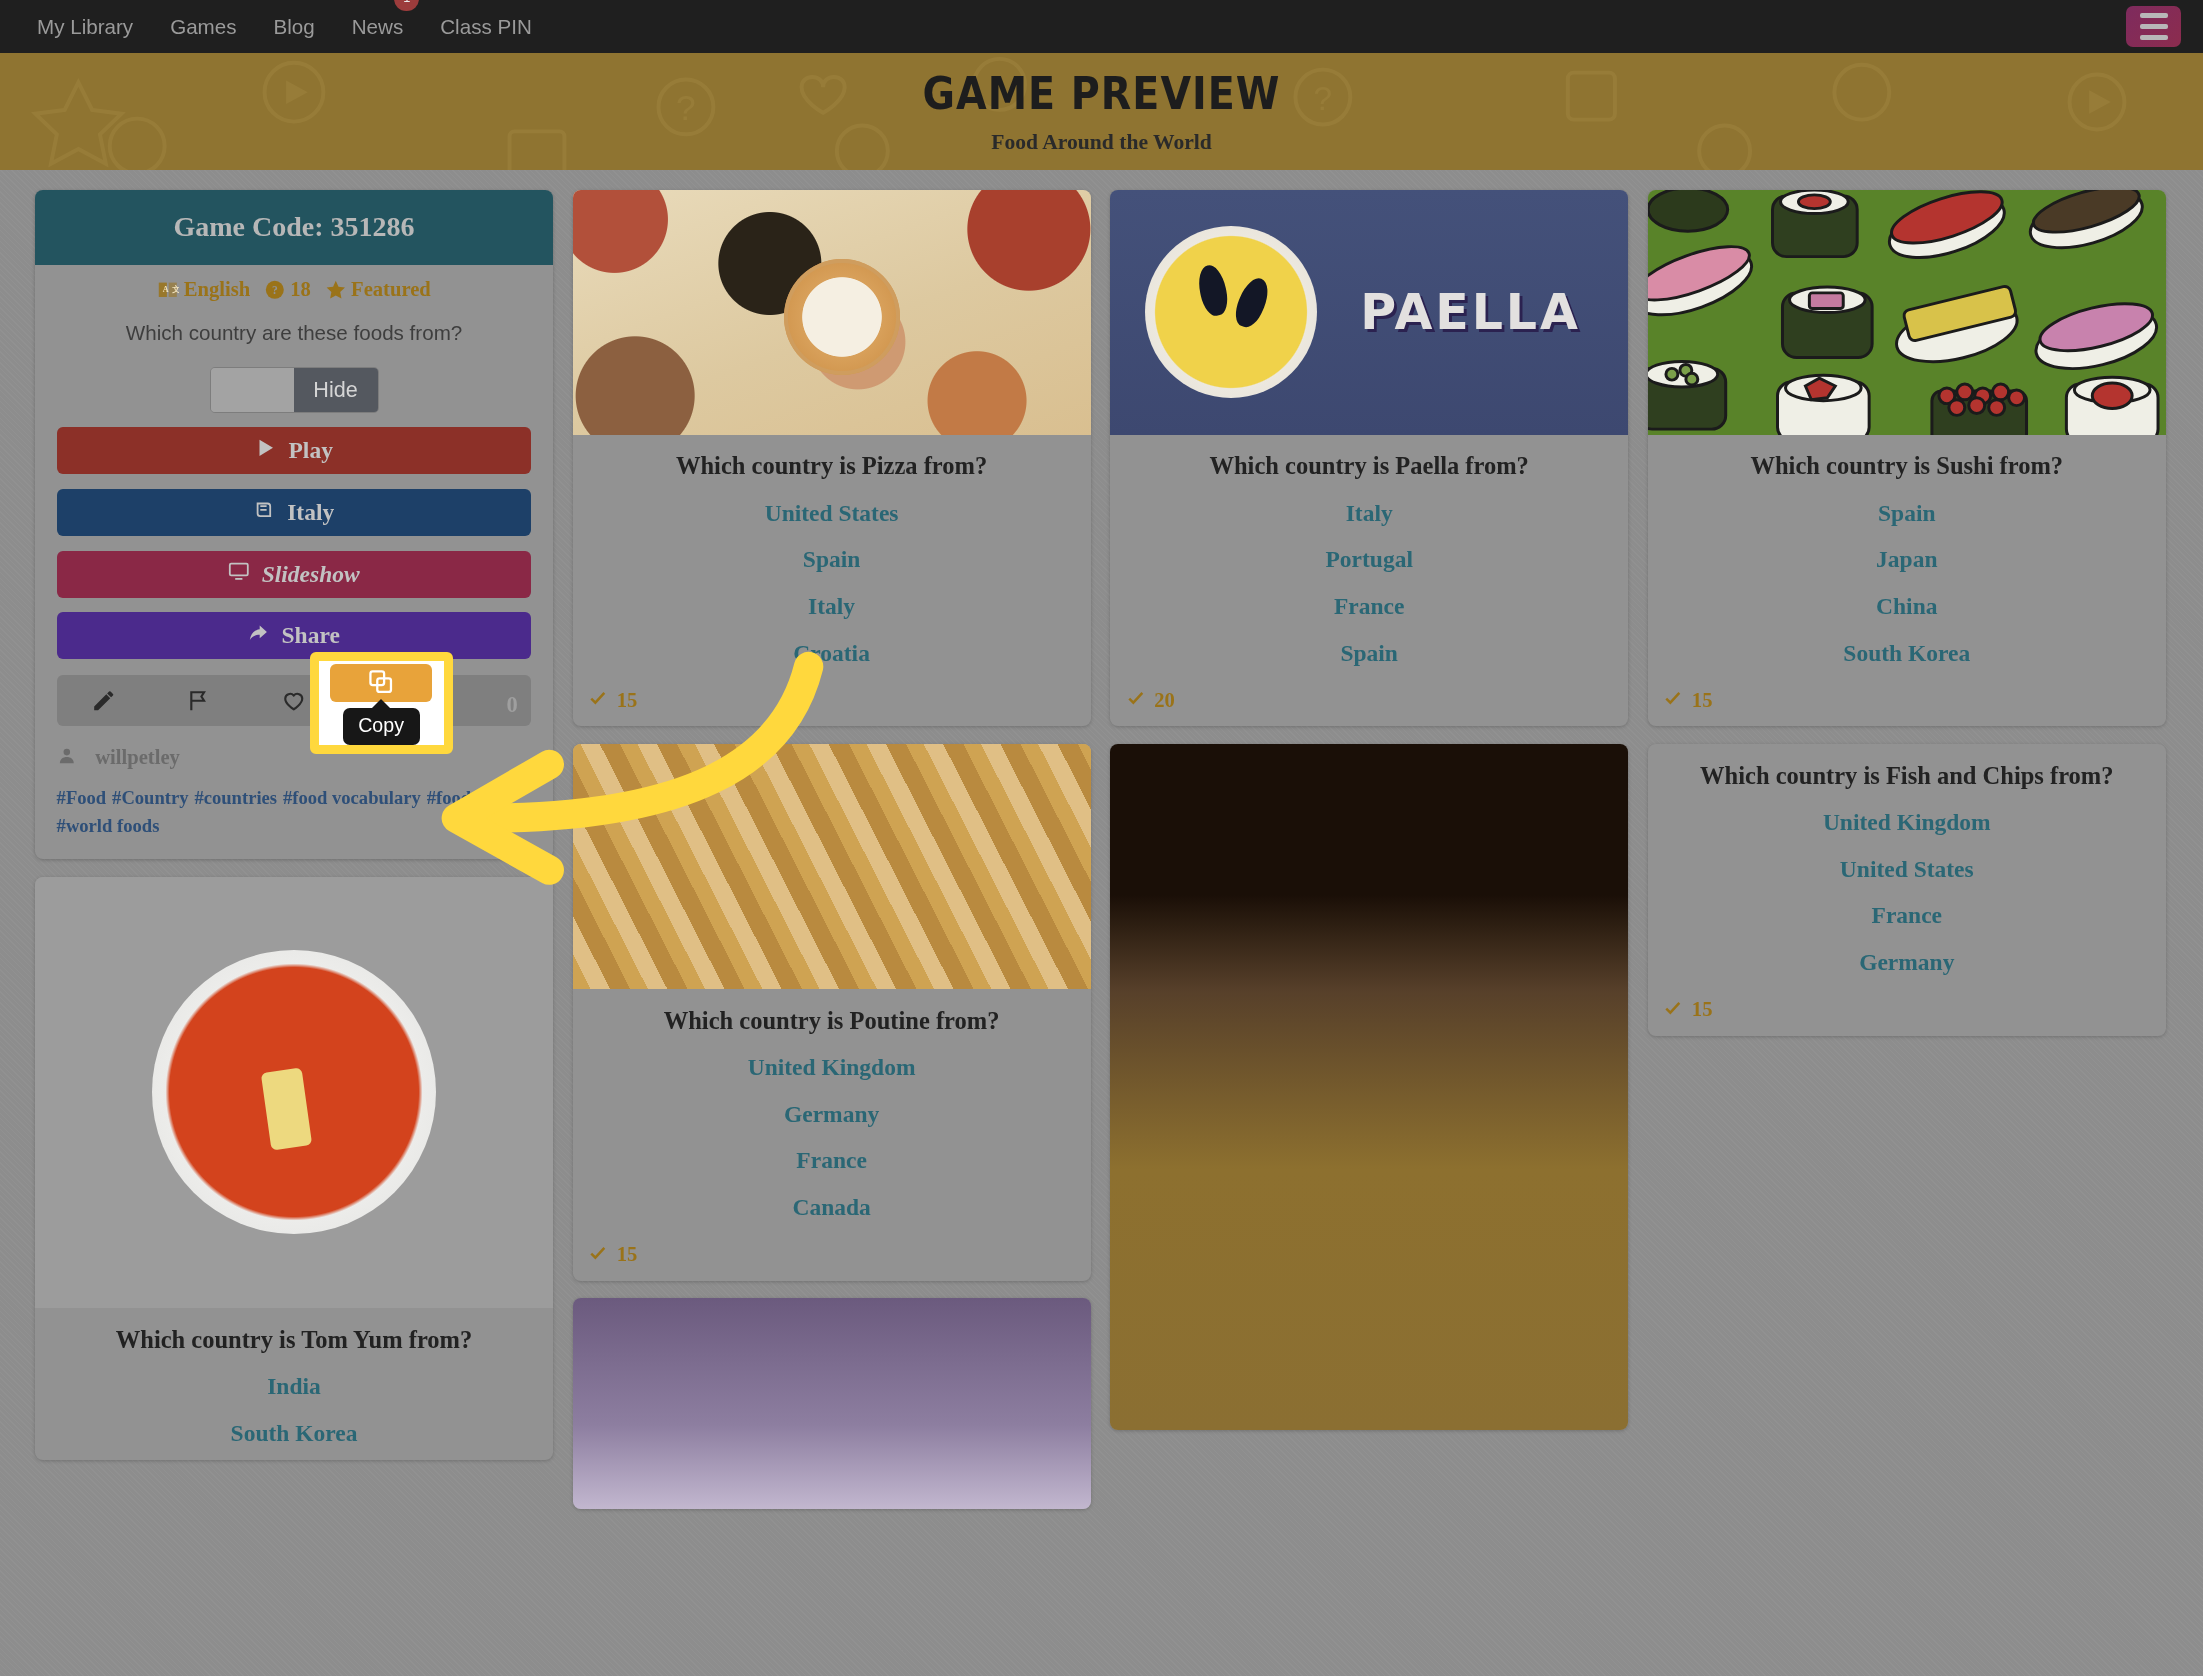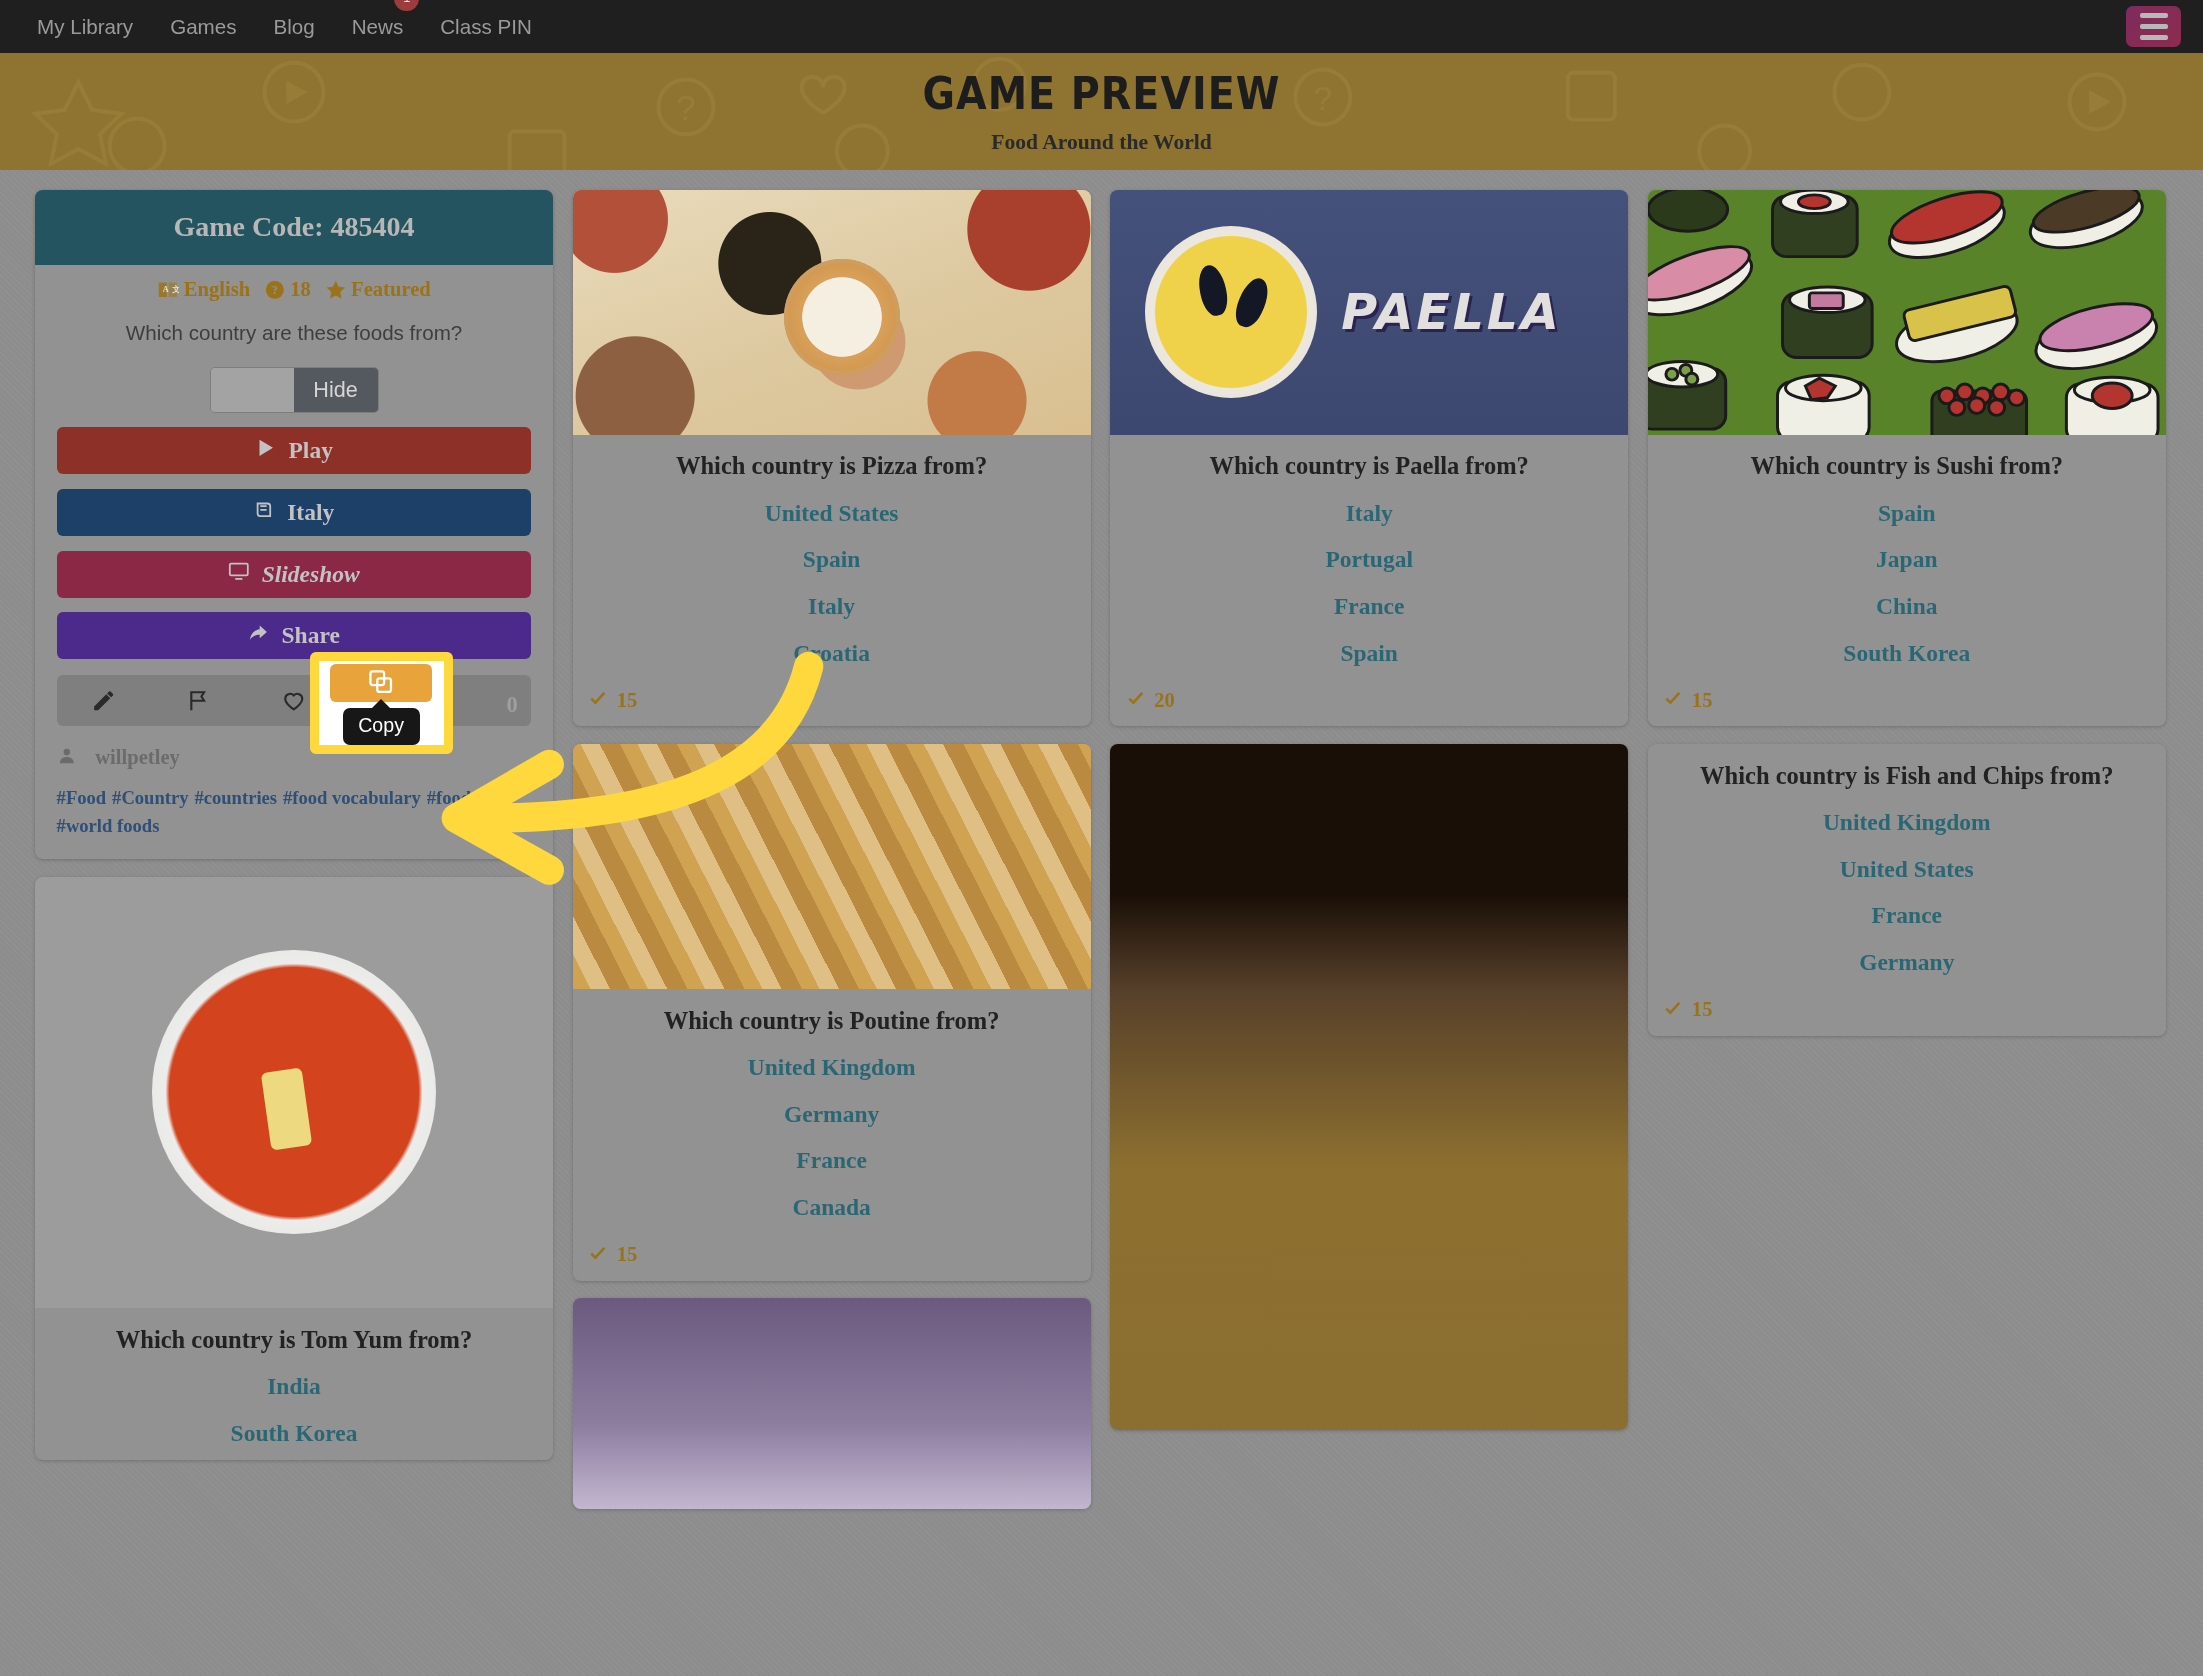--- a/index.html
+++ b/index.html
@@ -388,28 +388,27 @@
     flex: 0 0 auto;
   }
   .paella-dish::before, .paella-dish::after {
     content: ""; position: absolute;
     width: 25.5px; height: 51px; background: #131726;
     border-radius: 50% 50% 45% 45%;
   }
   .paella-dish::before { left: 55px; top: 39px; transform: rotate(-12deg); }
   .paella-dish::after  { left: 94px; top: 51px; transform: rotate(22deg); }
   .paella-word {
-    margin-left: 24px;
+    margin-left: 43px;
     color: #e2e0df;
     font-family: "DejaVu Sans", sans-serif;
     font-weight: bold;
     font-size: 49px;
     letter-spacing: 2.9px;
     text-shadow: 2.9px 2.9px 0 #2b2250;
-    font-style: italic;
   }
   .img-sushi {
     background: #598329;
     position: relative;
   }
   .img-poutine {
     background:
       repeating-linear-gradient(63deg, #cfa352 0 15.7px, #e0bf85 15.7px 33px, #b98a3f 33px 51px),
       linear-gradient(180deg,#cdaa72,#a97f46);
   }
@@ -523,21 +522,21 @@
   </svg>
   <div class="hero-title">Game Preview</div>
   <div class="hero-sub">Food Around the World</div>
 </div>
 
 <div class="main">
 
   <div class="col">
 
     <div class="info-card">
-      <div class="info-head">Game Code: 485404</div>
+      <div class="info-head">Game Code: 351286</div>
       <div class="info-body">
 
         <div class="meta-row">
           <div class="meta-item">
             <span class="meta-icon">
               <svg width="21.6" height="21.6" viewBox="0 0 24 24" fill="#9a7319" style="font-size:21px">
                   <path d="M2 4h9v16H2z" opacity=".85"></path>
                   <path d="M13 4h9v16h-9z" opacity=".55"></path>
                   <text x="6.5" y="15" font-size="9" fill="#f0e2bd">A</text>
                   <text x="17" y="15" font-size="9" fill="#f0e2bd">文</text>

